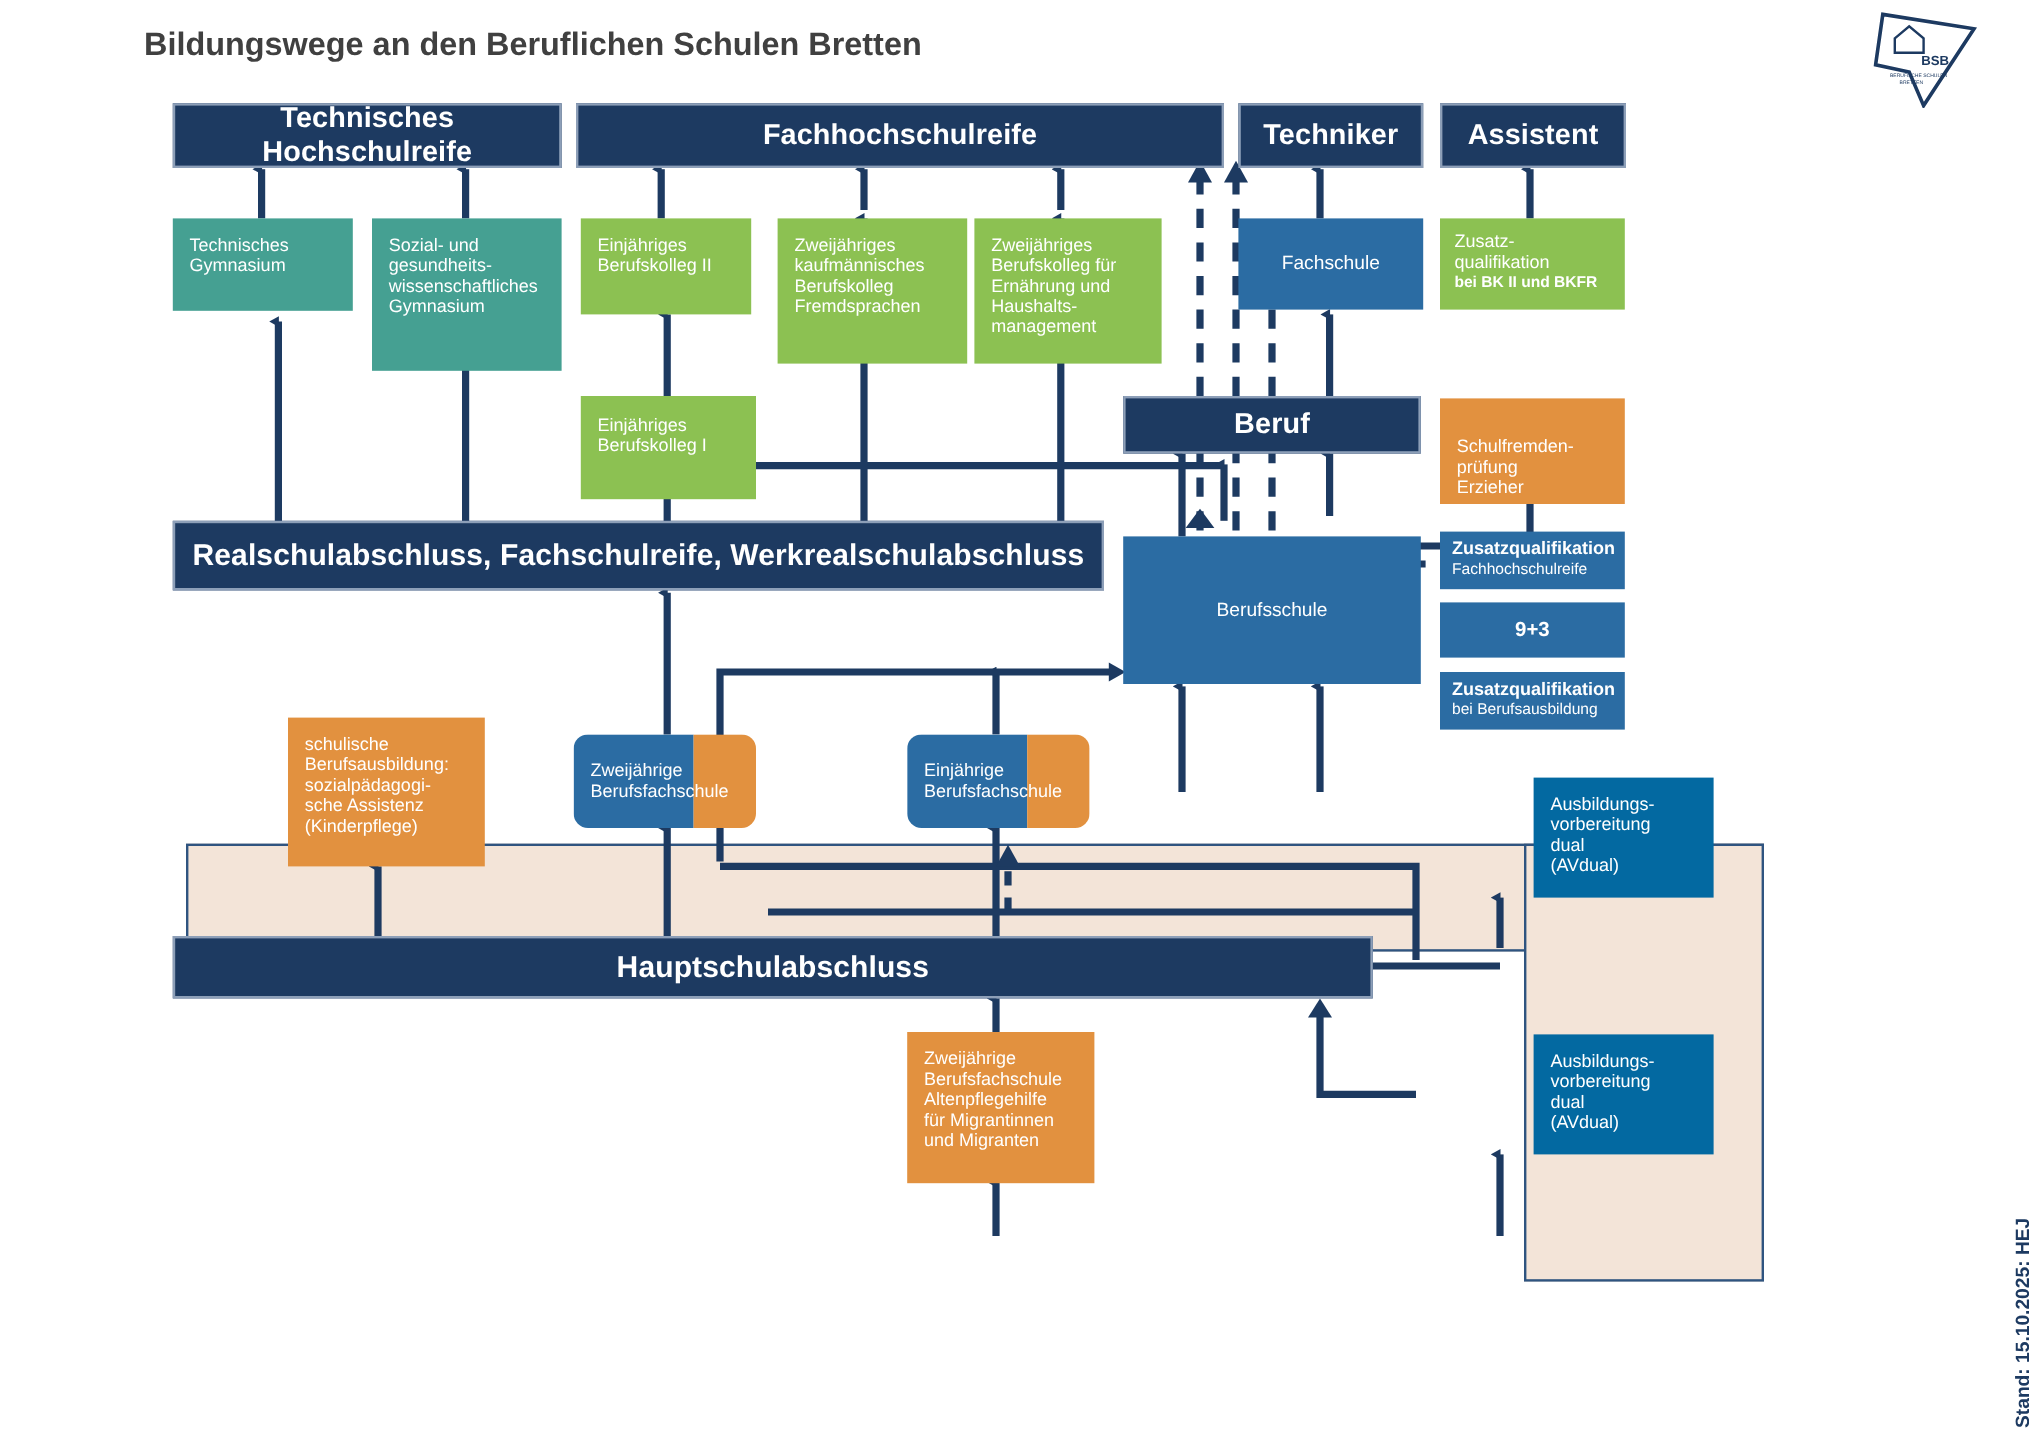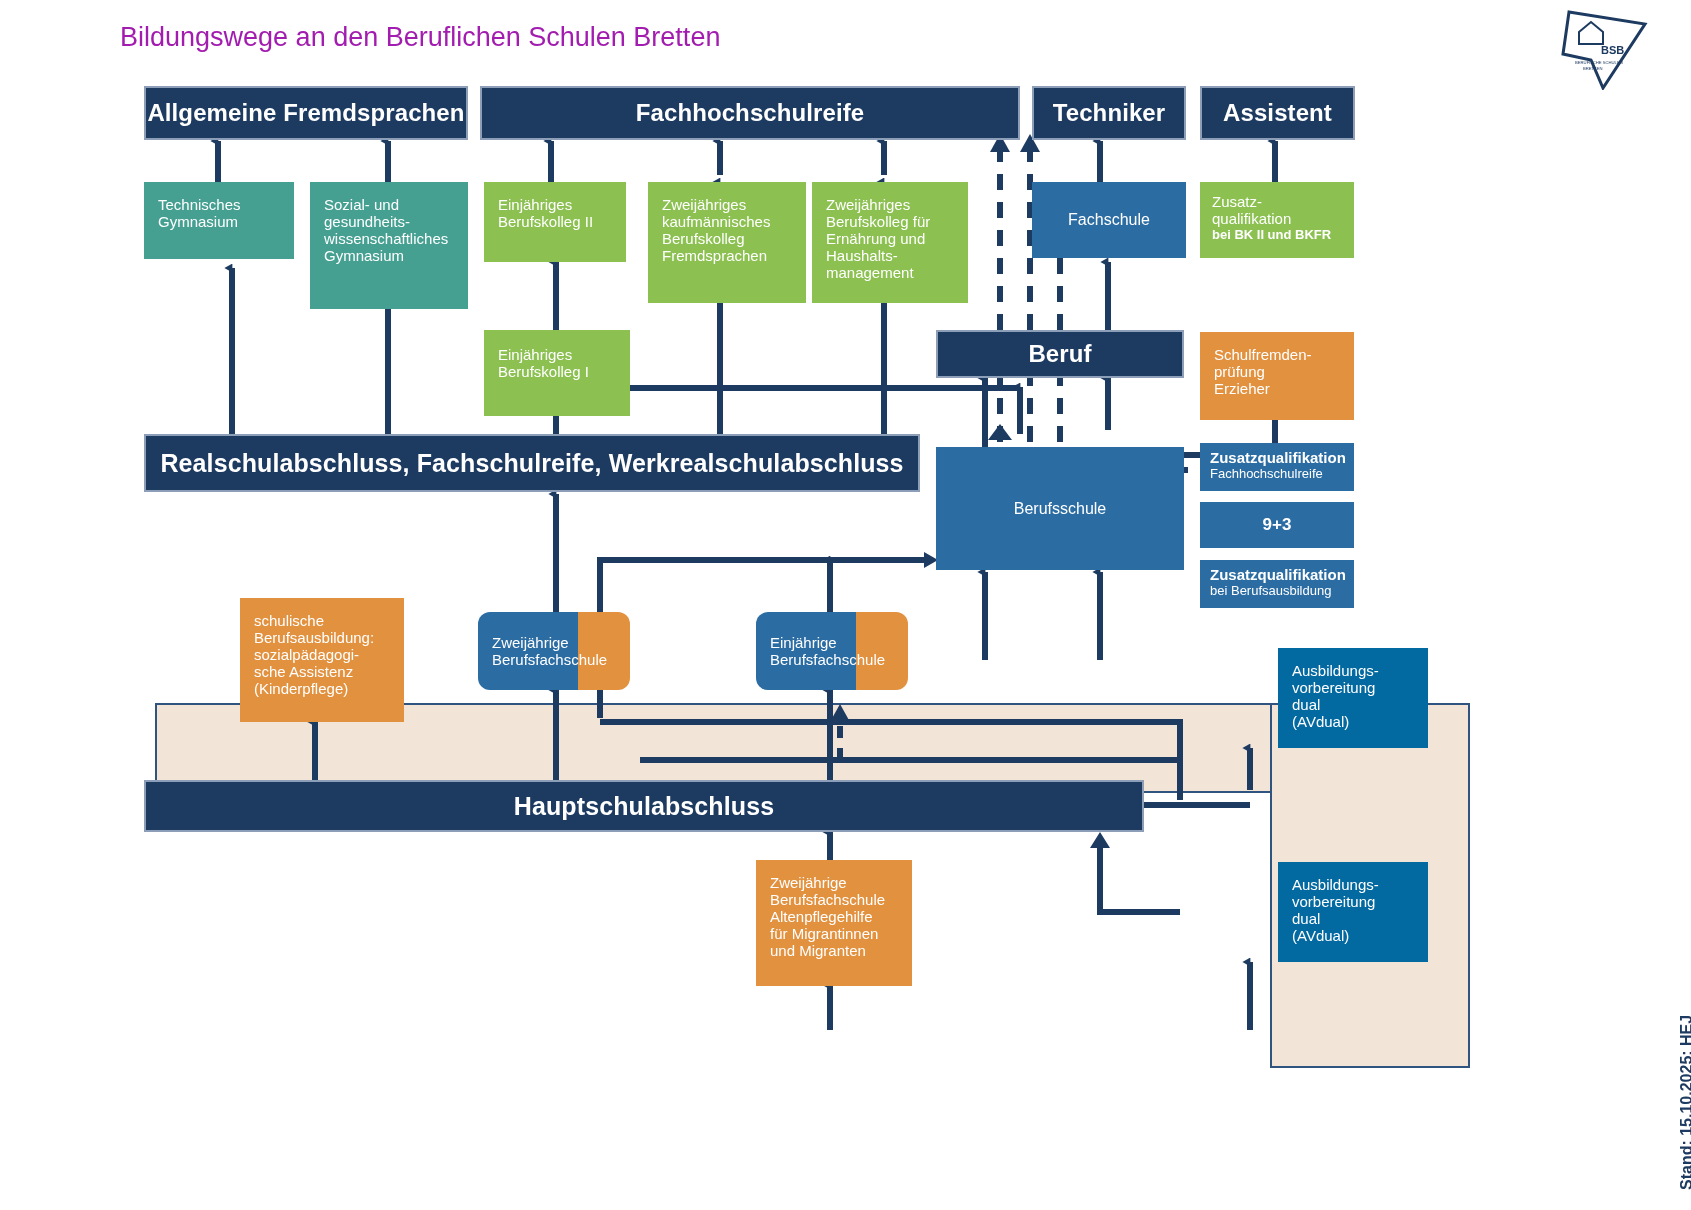--- a/index.html
+++ b/index.html
@@ -27,21 +27,21 @@
   
   .split{position:absolute;border-radius:12px;overflow:hidden;display:flex;box-sizing:border-box;}
   .split .left{background:#2b6ca3;}
   .split .right{background:#e2913f;}
   .split .label{position:absolute;left:0;top:0;width:100%;height:100%;
        display:flex;align-items:center;color:#fff;padding-left:14px;box-sizing:border-box;}
 
   
   svg.wires{position:absolute;left:0;top:0;width:1691px;height:1210px;pointer-events:none;}
 
-  #title{position:absolute;left:120px;top:22px;color:#a21caf;font-size:27px;font-weight:normal;}
+  #title{position:absolute;left:120px;top:22px;color:#404040;font-size:27px;font-weight:bold;}
   #stand{position:absolute;color:#1d3a61;font-size:16px;font-weight:bold;
          transform:rotate(-90deg);transform-origin:left top;white-space:nowrap;}
   #logo{position:absolute;right:40px;top:10px;width:90px;height:80px;}
 </style>
 </head>
 <body>
 
 <div id="canvas">
 
   <div id="title">Bildungswege an den Beruflichen Schulen Bretten</div>
@@ -170,21 +170,21 @@
     <g stroke="#1d3a61" stroke-width="6" fill="none" stroke-dasharray="12 10">
       <path d="M840 760 L840 712"></path>
     </g>
     <polygon points="840,704 830,722 850,722" fill="#1d3a61"></polygon>
     <g stroke="#1d3a61" stroke-width="6" fill="none">
       <path d="M640 760 L1180 760"></path>
     </g>
   </svg>
 
   <div class="node bar" style="left:144px;top:86px;width:324px;height:54px;font-size:24px;">
-    <span class="txt">Allgemeine Fremdsprachen</span>
+    <span class="txt">Technisches Hochschulreife</span>
   </div>
 
   <div class="node bar" style="left:480px;top:86px;width:540px;height:54px;font-size:24px;">
     <span class="txt">Fachhochschulreife</span>
   </div>
 
   <div class="node bar" style="left:1032px;top:86px;width:154px;height:54px;font-size:24px;">
     <span class="txt">Techniker</span>
   </div>
 
@@ -236,21 +236,21 @@
 
   <div class="node rnd green pad" style="left:484px;top:330px;width:146px;height:86px;font-size:15px;white-space:pre-line;align-items:flex-start;padding-top:16px;">
     <span class="txt">Einjähriges
 Berufskolleg I</span>
   </div>
 
   <div class="node bar" style="left:936px;top:330px;width:248px;height:48px;font-size:24px;">
     <span class="txt">Beruf</span>
   </div>
 
-  <div class="node rnd orange pad" style="left:1200px;top:332px;width:154px;height:88px;font-size:15px;white-space:pre-line;align-items:flex-start;padding-top:14px;">
+  <div class="node rnd orange pad" style="left:1200px;top:332px;width:154px;height:88px;font-size:15px;white-space:pre-line;align-items:flex-start;padding-top:32px;">
     <span class="txt">Schulfremden-
 prüfung
 Erzieher</span>
   </div>
 
   <div class="node bar" style="left:144px;top:434px;width:776px;height:58px;font-size:25px;">
     <span class="txt">Realschulabschluss, Fachschulreife, Werkrealschulabschluss</span>
   </div>
 
   <div class="node rnd blue center" style="left:936px;top:447px;width:248px;height:123px;font-size:16px;">

